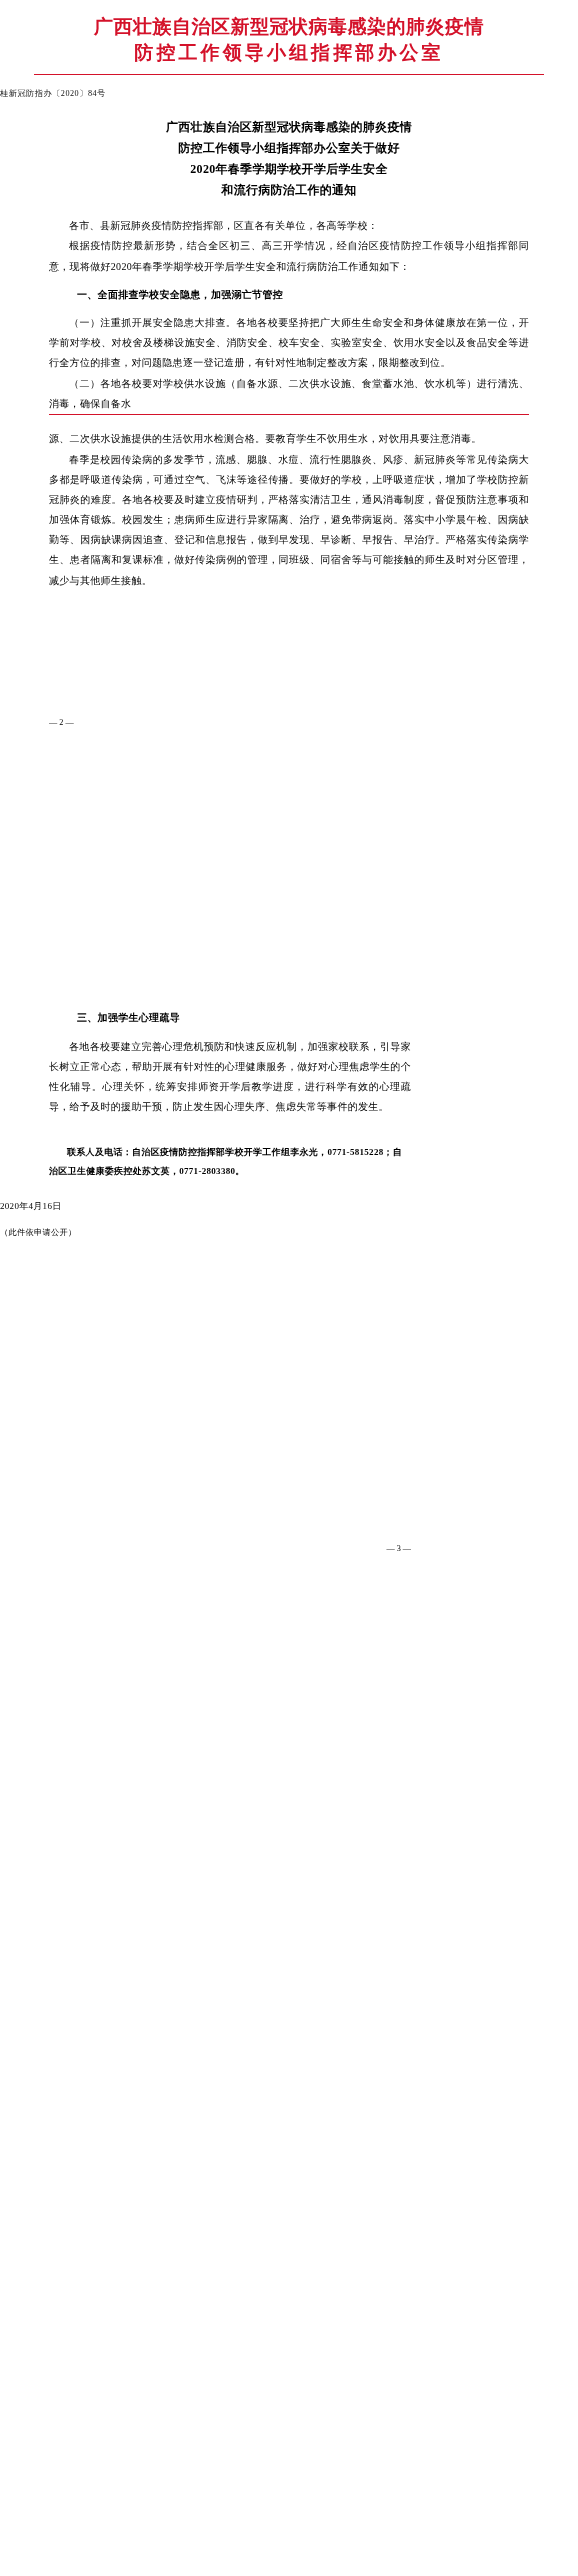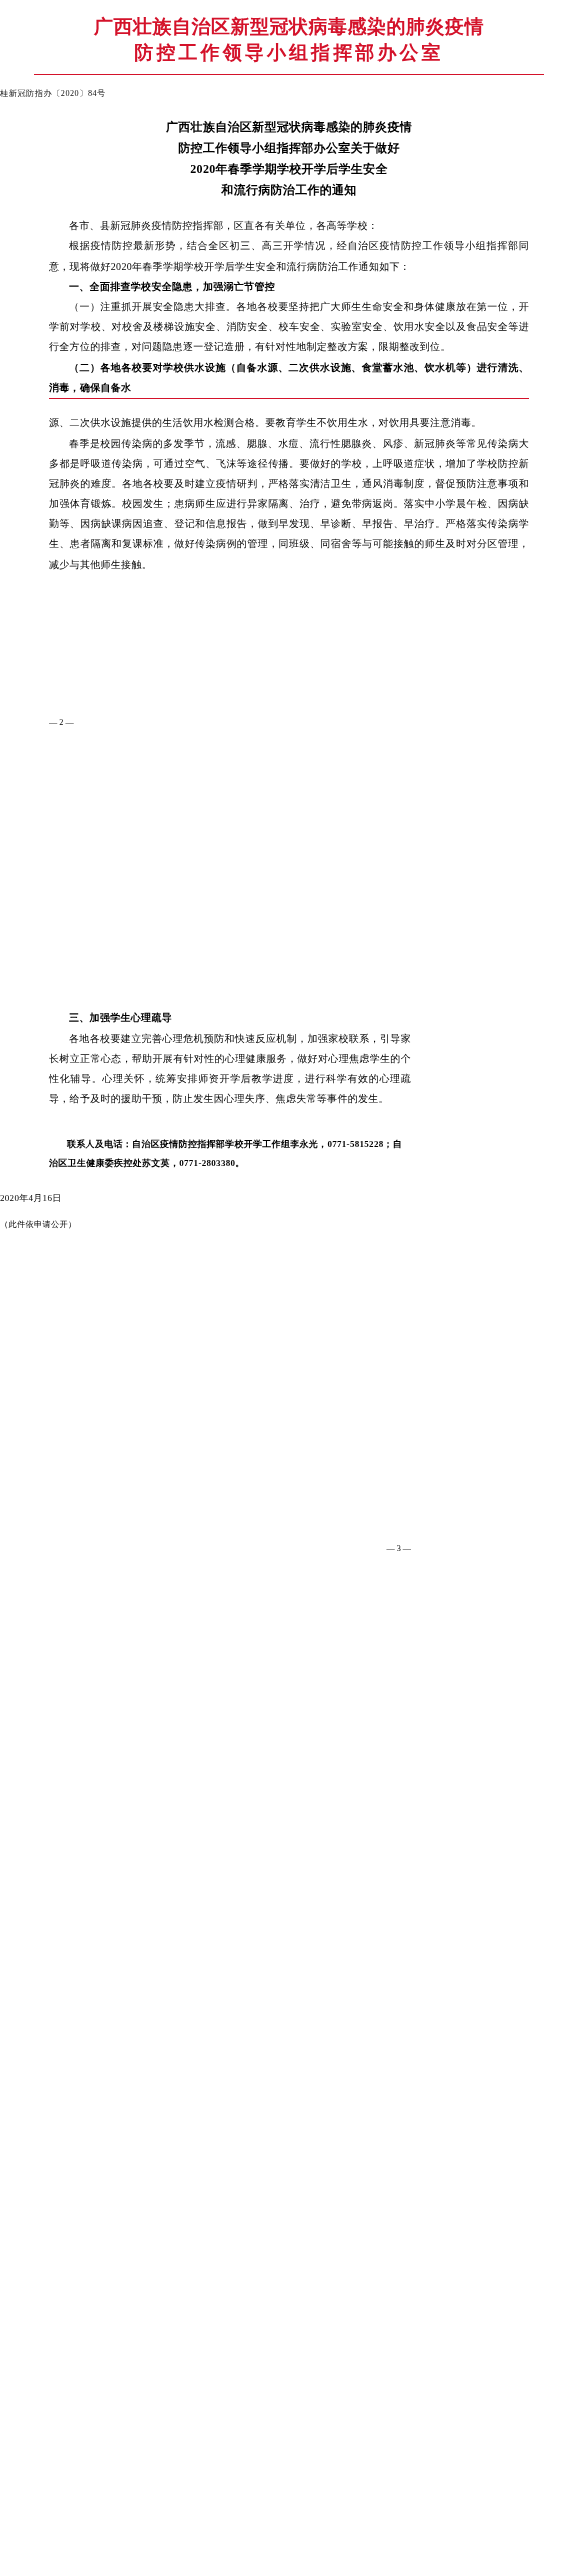--- a/index.html
+++ b/index.html
@@ -64,26 +64,25 @@
     text-align: justify;
     letter-spacing: 0.3px;
   }
   .p {
     text-indent: 2em;
     margin: 0;
   }
   .p.noindent { text-indent: 0; }
   .sect {
     text-indent: 2em;
-    margin: 0;
+    margin: 8px;
     font-weight: bold;
   }
   .uline {
     border-bottom: 0.8px solid #d4122a;
-    font-weight: bold;
   }
   .pagenum-left {
     position: absolute;
     left: 49px;
     font-size: 8.2px;
   }
   .pagenum-right {
     position: absolute;
     right: 49px;
     font-size: 8.2px;

